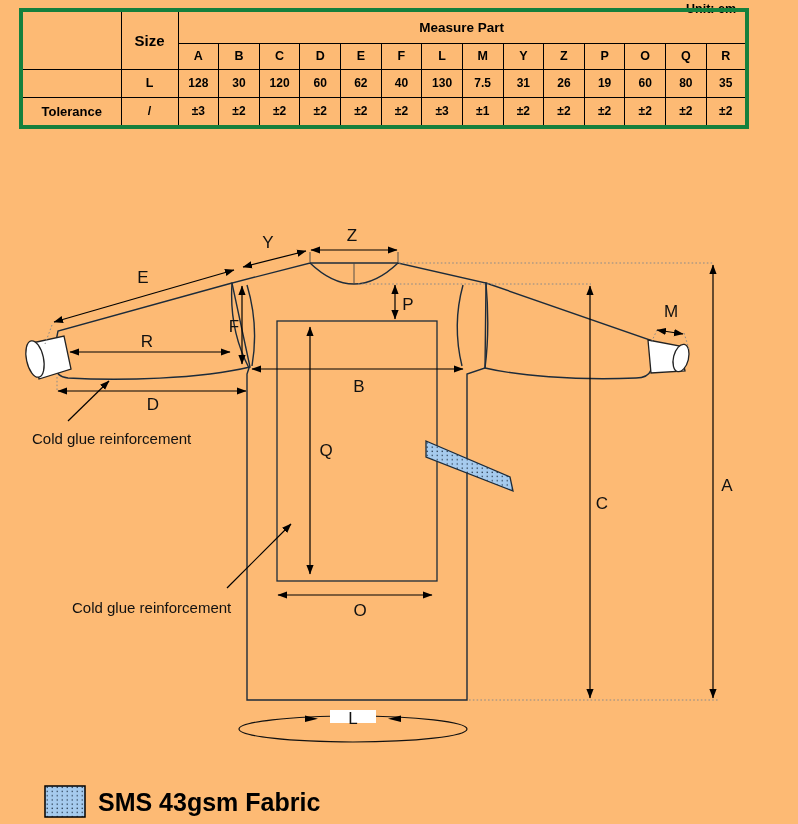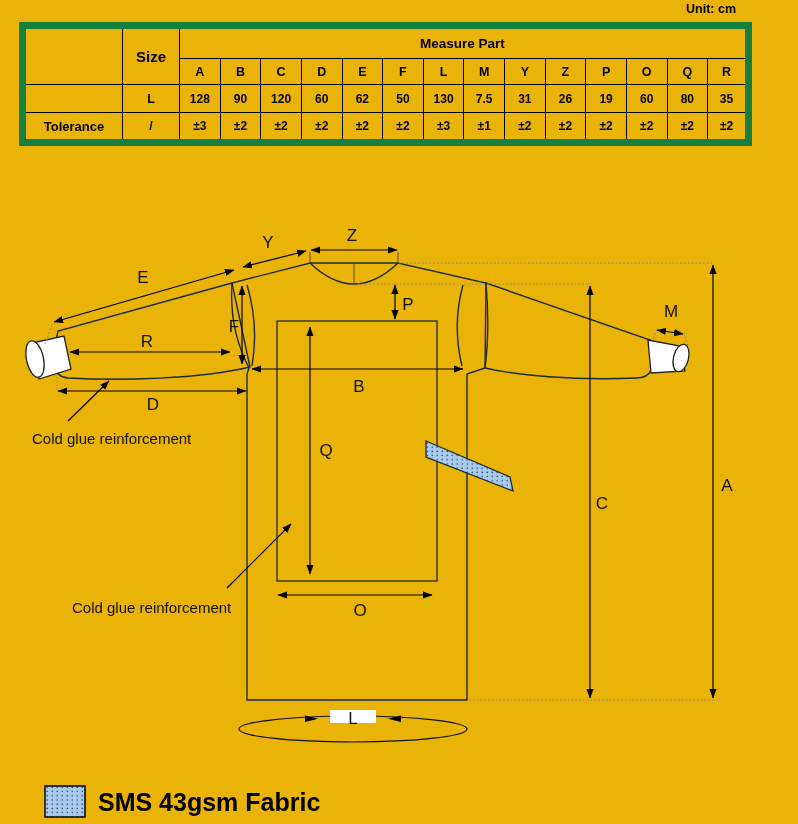--- a/index.html
+++ b/index.html
@@ -1,20 +1,20 @@
 <!DOCTYPE html>
 <html><head>
 <meta charset="utf-8">
 <style>
   html,body{margin:0;padding:0;background:#e8e8e8;}
-  .stage{position:relative;width:798px;height:824px;background:#eab308;overflow:hidden;
+  .stage{position:relative;width:798px;height:824px;background:#fdba74;overflow:hidden;
          font-family:"Liberation Sans",sans-serif;}
   .unit{position:absolute;top:2px;left:686px;font-size:12.5px;font-weight:bold;color:#000;}
-  table.spec{position:absolute;left:19px;top:22px;width:726px;border-collapse:collapse;
-             table-layout:fixed;border:7px solid #15803d;}
+  table.spec{position:absolute;left:19px;top:8px;width:726px;border-collapse:collapse;
+             table-layout:fixed;border:4px solid #15803d;}
   table.spec td{border:1.5px solid #000;text-align:center;vertical-align:middle;
                 padding:0;color:#000;font-weight:bold;overflow:hidden;}
   td.c-blank{}
   .r-head{height:33px;}
   .r-letters{height:26px;}
   .r-vals{height:28px;}
   .r-tol{height:30px;border-radius:13px;}
   .measure-part{font-size:13.5px;margin-left:36px;}
   .size-hd{font-size:15px;}
   .letter{font-size:12.5px;}
@@ -62,25 +62,25 @@
       <td class="letter">Z</td>
       <td class="letter">P</td>
       <td class="letter">O</td>
       <td class="letter">Q</td>
       <td class="letter">R</td>
     </tr>
     <tr class="r-vals">
       <td></td>
       <td class="letter">L</td>
       <td class="val">128</td>
-      <td class="val">90</td>
+      <td class="val">30</td>
       <td class="val">120</td>
       <td class="val">60</td>
       <td class="val">62</td>
-      <td class="val">50</td>
+      <td class="val">40</td>
       <td class="val">130</td>
       <td class="val">7.5</td>
       <td class="val">31</td>
       <td class="val">26</td>
       <td class="val">19</td>
       <td class="val">60</td>
       <td class="val">80</td>
       <td class="val">35</td>
     </tr>
     <tr class="r-tol">

